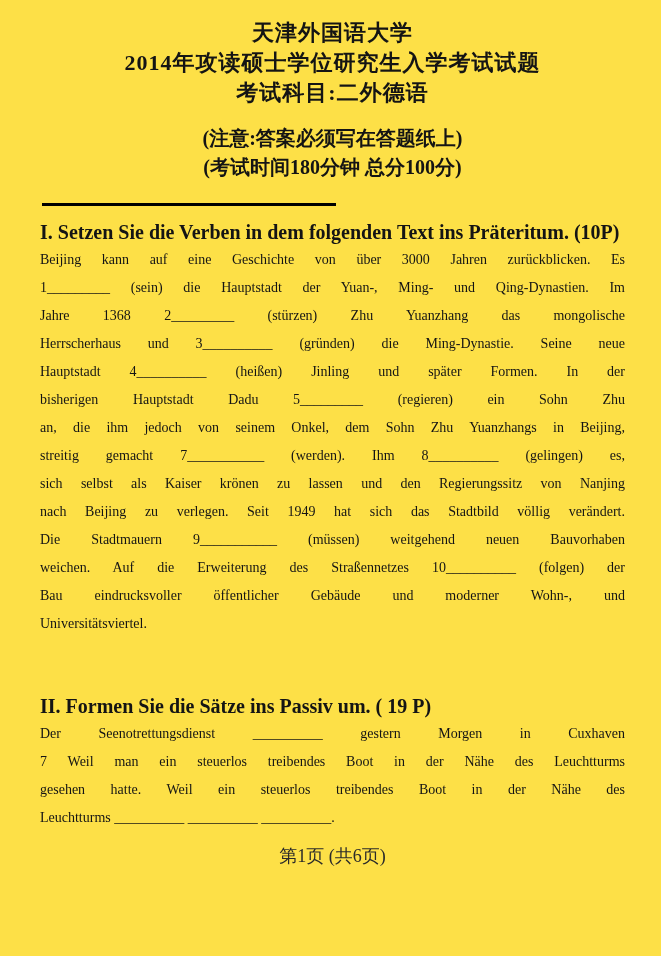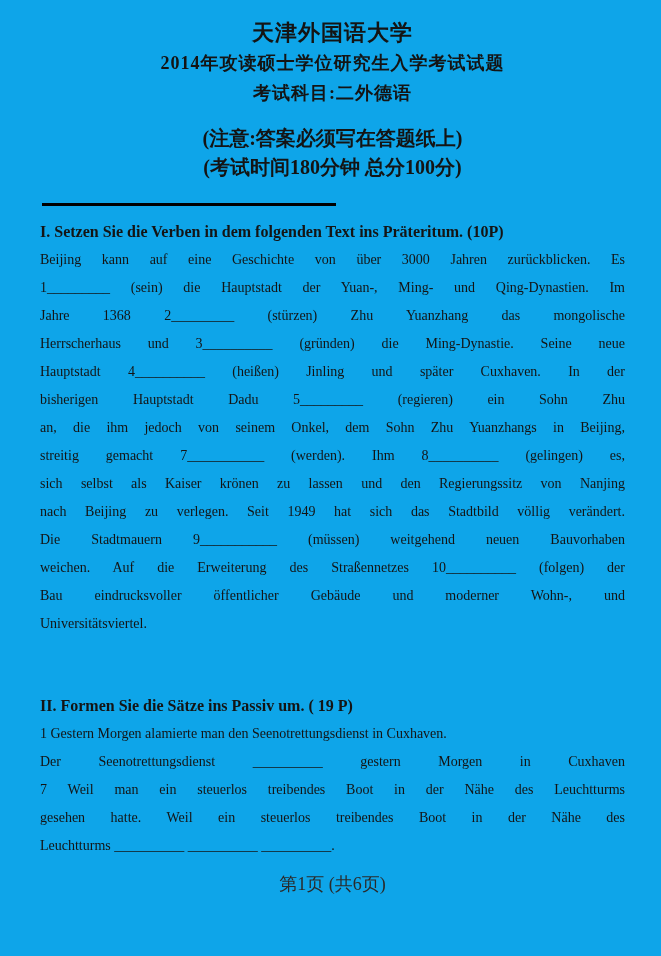--- a/index.html
+++ b/index.html
@@ -5,35 +5,35 @@
   html, body {
     margin: 0;
     padding: 0;
     background: #ffffff;
   }
   .page {
     position: relative;
     width: 661px;
     height: 956px;
     box-sizing: border-box;
-    background: #0ea5e9;
+    background: #fde047;
     color: #141414;
     font-family: "Liberation Serif", "DejaVu Serif", serif;
     padding: 18px 36px 0 40px;
     overflow: hidden;
   }
   .hdr-title {
     text-align: center;
     font-weight: bold;
     font-size: 22px;
     line-height: 30px;
     letter-spacing: 1px;
   }
   .hdr-title.big {
-    font-size: 18px;
+    font-size: 22px;
   }
   .hdr-notes {
     margin-top: 16px;
   }
   .hdr-note {
     text-align: center;
     font-weight: bold;
     font-size: 20px;
     line-height: 29px;
   }
@@ -45,21 +45,21 @@
     background: #000000;
   }
   .section {
     margin-top: 12px;
   }
   .section-2 {
     margin-top: 54px;
   }
   .sec-heading {
     font-weight: bold;
-    font-size: 16px;
+    font-size: 20px;
     line-height: 28px;
   }
   .ln {
     font-size: 14px;
     line-height: 28px;
     text-align: justify;
     white-space: normal;
   }
   .jl {
     text-align-last: justify;
@@ -88,35 +88,34 @@
   </div>
 
   <div class="rule"></div>
 
   <div class="section">
     <div class="sec-heading">I. Setzen Sie die Verben in dem folgenden Text ins Präteritum. (10P)</div>
     <div class="ln jl">Beijing kann auf eine Geschichte von über 3000 Jahren zurückblicken. Es</div>
     <div class="ln jl">1_________ (sein) die Hauptstadt der Yuan-, Ming- und Qing-Dynastien. Im</div>
     <div class="ln jl">Jahre 1368 2_________ (stürzen) Zhu Yuanzhang das mongolische</div>
     <div class="ln jl">Herrscherhaus und 3__________ (gründen) die Ming-Dynastie. Seine neue</div>
-    <div class="ln jl">Hauptstadt 4__________ (heißen) Jinling und später Cuxhaven. In der</div>
+    <div class="ln jl">Hauptstadt 4__________ (heißen) Jinling und später Formen. In der</div>
     <div class="ln jl">bisherigen Hauptstadt Dadu 5_________ (regieren) ein Sohn Zhu</div>
     <div class="ln jl">an, die ihm jedoch von seinem Onkel, dem Sohn Zhu Yuanzhangs in Beijing,</div>
     <div class="ln jl">streitig gemacht 7___________ (werden). Ihm 8__________ (gelingen) es,</div>
     <div class="ln jl">sich selbst als Kaiser krönen zu lassen und den Regierungssitz von Nanjing</div>
     <div class="ln jl">nach Beijing zu verlegen. Seit 1949 hat sich das Stadtbild völlig verändert.</div>
     <div class="ln jl">Die Stadtmauern 9___________ (müssen) weitgehend neuen Bauvorhaben</div>
     <div class="ln jl">weichen. Auf die Erweiterung des Straßennetzes 10__________ (folgen) der</div>
     <div class="ln jl">Bau eindrucksvoller öffentlicher Gebäude und moderner Wohn-, und</div>
     <div class="ln">Universitätsviertel.</div>
   </div>
 
   <div class="section section-2">
     <div class="sec-heading">II. Formen Sie die Sätze ins Passiv um. ( 19 P)</div>
-    <div class="ln">1 Gestern Morgen alamierte man den Seenotrettungsdienst in Cuxhaven.</div>
     <div class="ln jl">Der Seenotrettungsdienst __________ gestern Morgen in Cuxhaven</div>
     <div class="ln jl">7 Weil man ein steuerlos treibendes Boot in der Nähe des Leuchtturms</div>
     <div class="ln jl">gesehen hatte.  Weil ein steuerlos treibendes Boot in der Nähe des</div>
     <div class="ln">Leuchtturms __________ __________ __________.</div>
   </div>
 
   <div class="footer">第1页 (共6页)</div>
 
 </div>
 

